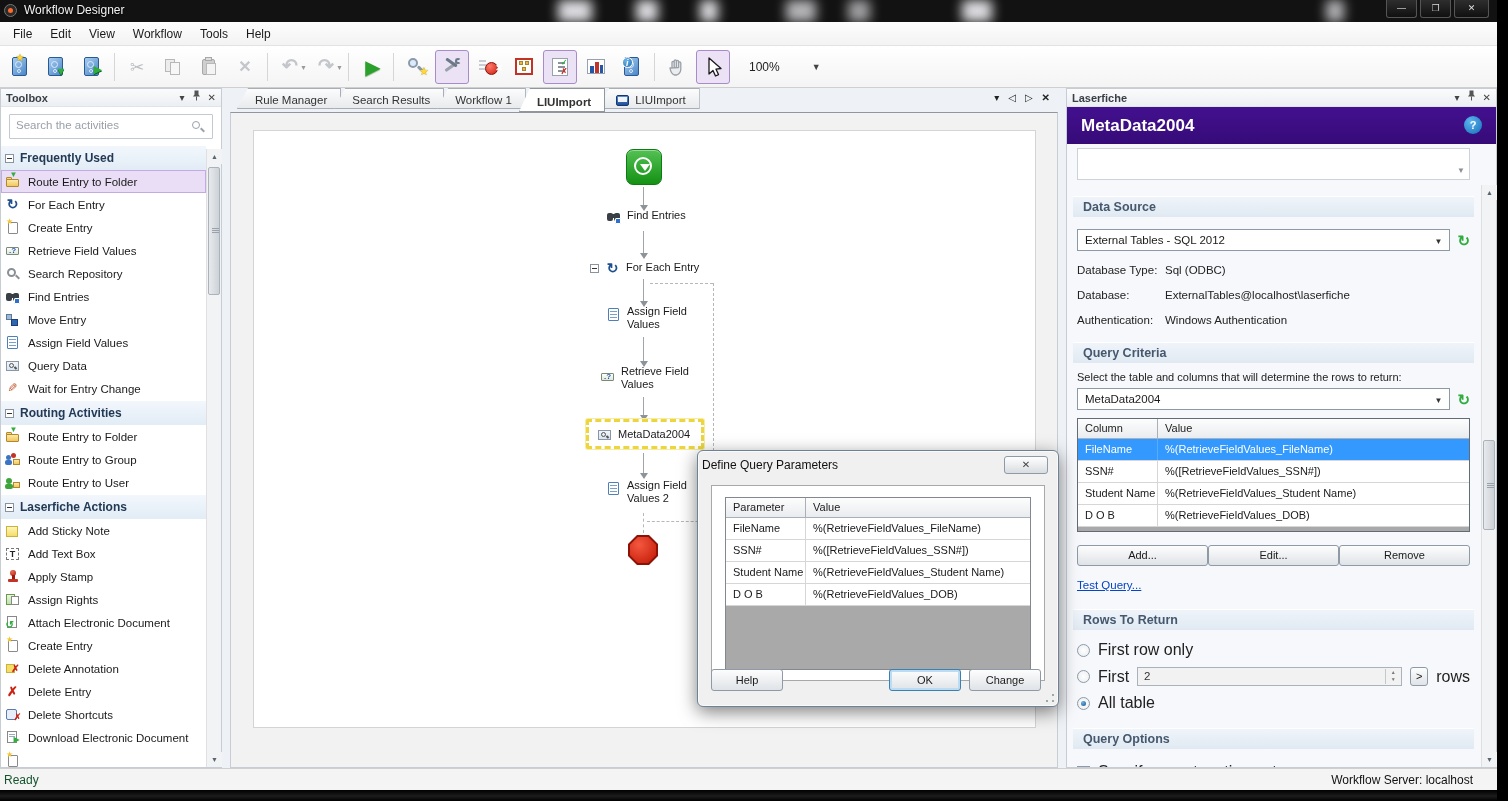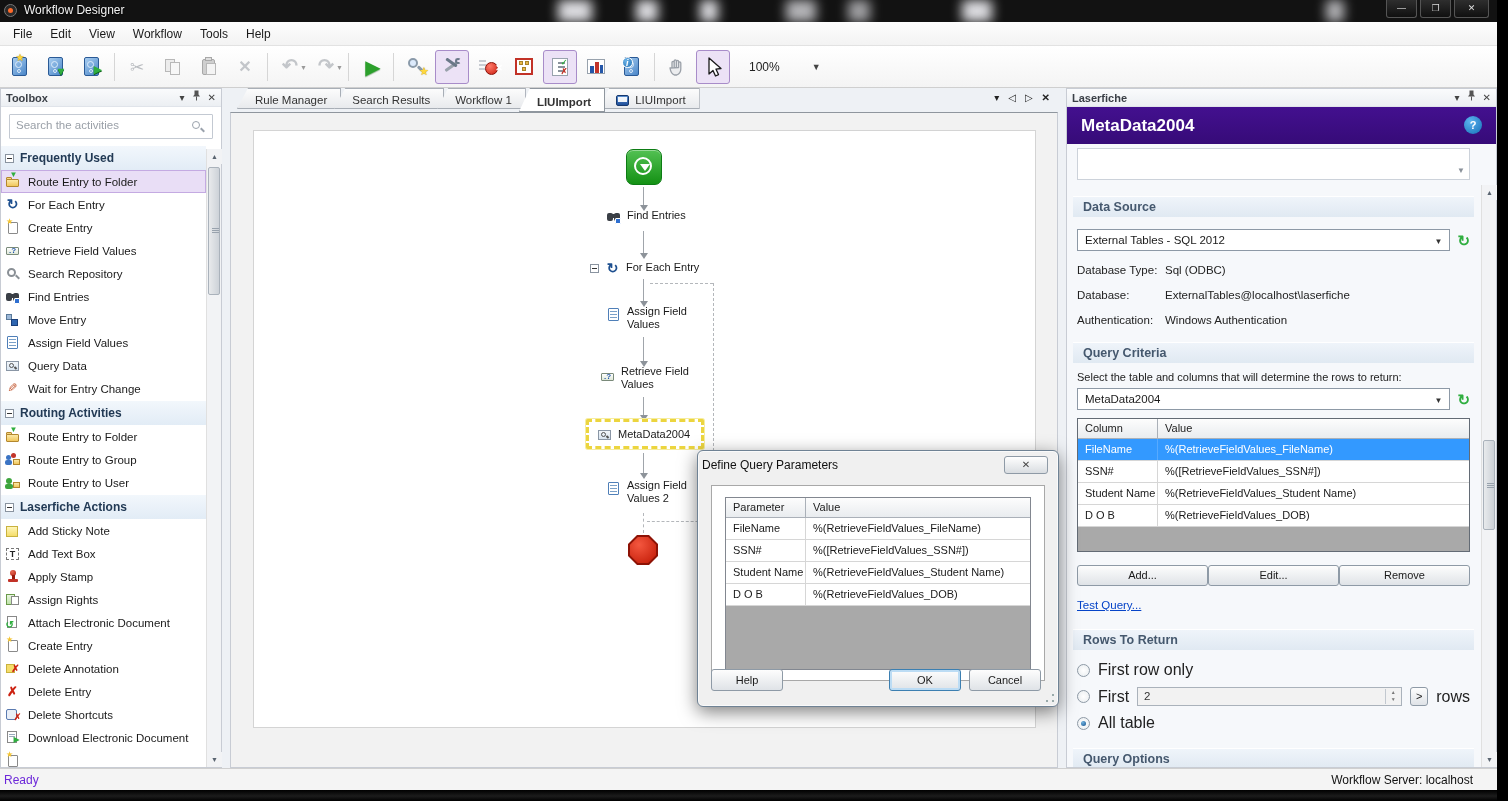--- a/index.html
+++ b/index.html
@@ -117,42 +117,42 @@
   .sect{margin:16px -4px 0 -4px;height:21px;background:linear-gradient(#eff4fa,#e0e9f2);display:flex;align-items:center;padding:0 10px;border-top:1px solid #fff}
   .sect span{font-size:12.5px;font-weight:bold;color:#45586e}
   .combo-row{display:flex;align-items:center;margin-top:12px;gap:7px}
   .combo{flex:1;height:22px;background:#fff;border:1px solid #8d99a6;position:relative;font-size:11.5px;color:#1a1a1a;padding:4px 0 0 7px}
   .combo .dd{position:absolute;right:7px;top:7px;font-size:8px;color:#333}
   .refresh{font-size:15px;font-weight:bold;color:#2fae3f;line-height:15px}
   .kv{display:flex;margin-top:13px}
   .kv .k{width:88px;flex:0 0 88px;font-size:11.5px;color:#222}
   .kv .v{font-size:11.5px;color:#222}
   .instruction{margin-top:8px;font-size:11px;color:#222}
-  .crit-table{margin-top:8px;border:1px solid #636b75;background:#a9a9a9;padding-bottom:24px}
+  .crit-table{margin-top:8px;border:1px solid #636b75;background:#a9a9a9;padding-bottom:4px}
   .crit-table .trow .tcell.c1{width:80px;flex:0 0 80px}
   .trow.selrow{background:#3399ff}
   .trow.selrow .tcell{color:#fff;border-right-color:#57aaff}
   .btnrow{display:flex;gap:0;margin-top:13px}
   .btnrow .btn{flex:1;height:21px;line-height:19px}
   .linkrow{margin-top:9px}
   .link{font-size:11.5px;color:#0644c8;text-decoration:underline}
   .radio-row{display:flex;align-items:center;margin-top:8px;gap:8px}
   .radio{width:13px;height:13px;border-radius:50%;border:1px solid #8e9aa6;background:radial-gradient(#fff,#e8ecef);position:relative;flex:0 0 13px}
   .radio.on::after{content:"";position:absolute;left:3px;top:3px;width:5px;height:5px;border-radius:50%;background:radial-gradient(circle at 35% 30%,#6fb2e0,#17528c)}
   .radio-lbl{font-size:16px;color:#222}
   .spin{flex:1;height:19px;background:#f2f2f2;border:1px solid #aab2bb;position:relative;font-size:11.5px;color:#333;padding:2px 0 0 6px}
   .spin .ud{position:absolute;right:1px;top:1px;width:15px;height:15px;border-left:1px solid #c2c8cf;font-size:5px;color:#777;text-align:center;line-height:7px}
   .gtbtn{width:18px;height:19px;line-height:17px;flex:0 0 18px}
   .chk-row{display:flex;align-items:center;margin-top:14px;gap:8px}
   .checkbox{width:13px;height:13px;border:1px solid #8e9aa6;background:#fff;flex:0 0 13px}
   .sliver{margin-top:10px;height:10px;background:#fff;border:1px solid #aab2bb;border-bottom:none;width:378px}
 
   
   .statusbar{height:22px;flex:0 0 22px;background:#f4f4f4;border-top:1px solid #cfcfcf;display:flex;align-items:center;padding:0 8px 0 4px}
-  .statusbar .l{font-size:12px;color:#6d28d9;flex:1}
+  .statusbar .l{font-size:12px;color:#14532d;flex:1}
   .statusbar .r{font-size:12px;color:#111;margin-right:16px}
   .bottomstrip{height:11px;flex:0 0 11px;background:linear-gradient(#000,#1c1c1c 55%,#000)}
 </style>
 </head>
 <body>
 
 <div class="app">
 
   <div class="titlebar">
     <div class="patch" style="left:558px;width:34px"></div>
@@ -823,17 +823,17 @@
             <span class="tcell">%(RetrieveFieldValues_Student Name)</span>
           </div>
           <div class="trow">
             <span class="tcell c1">D O B</span>
             <span class="tcell">%(RetrieveFieldValues_DOB)</span>
           </div>
         </div>
     </div>
     <div class="btn dlg-btn" style="left:13px">Help</div>
     <div class="btn dlg-btn ok" style="left:191px">OK</div>
-    <div class="btn dlg-btn" style="left:271px">Cancel</div>
+    <div class="btn dlg-btn" style="left:271px">Change</div>
     <div class="grip"></div>
   </div>
 
 </div>
 
 </body></html>

